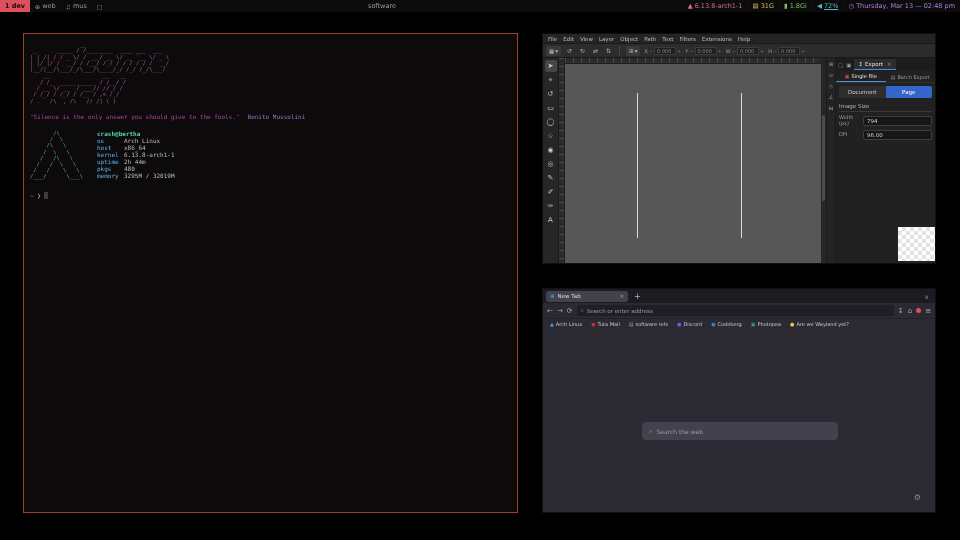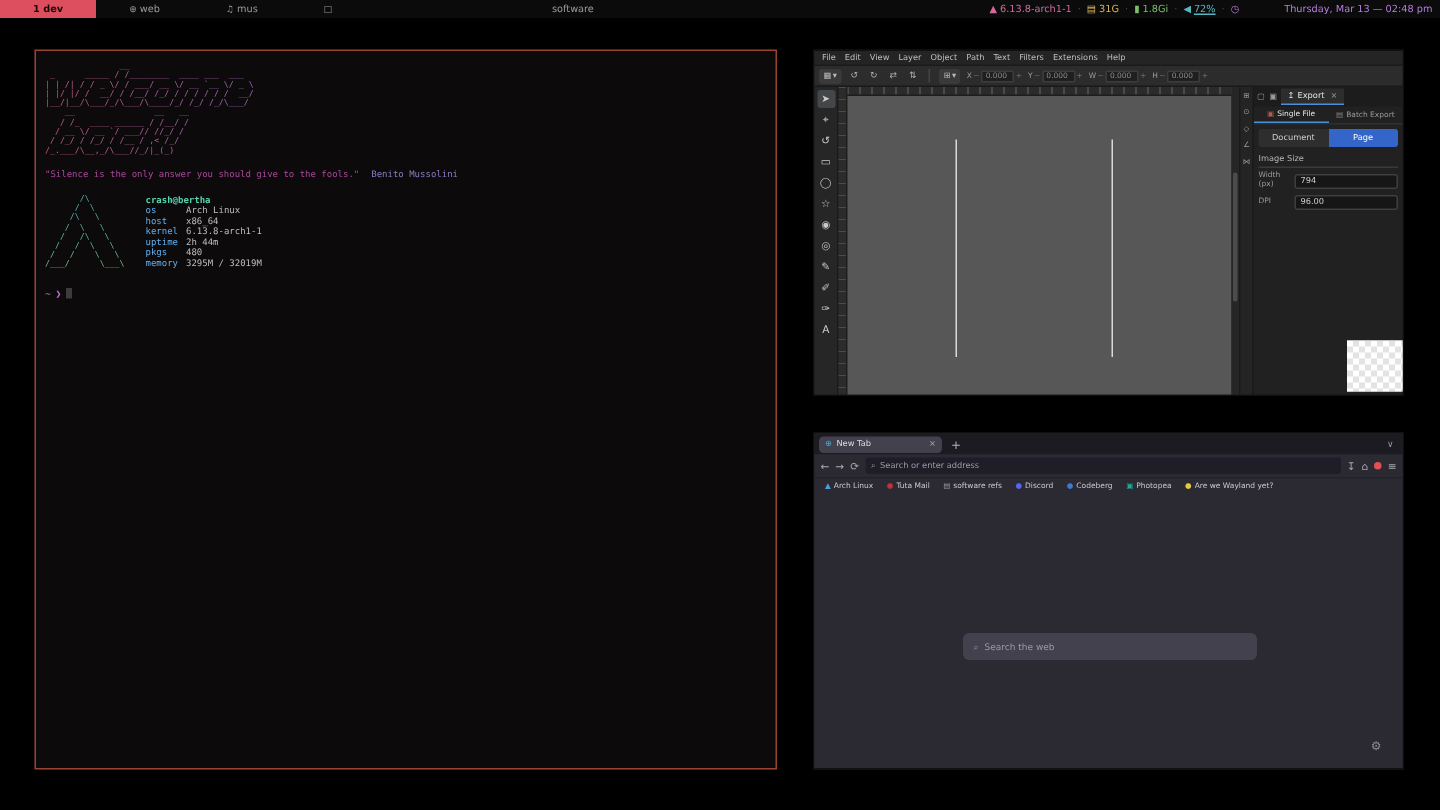--- a/index.html
+++ b/index.html
@@ -3,21 +3,21 @@
 <meta charset="utf-8">
 <style>
   * { margin:0; padding:0; box-sizing:border-box; }
   html,body { width:960px; height:540px; background:#000; overflow:hidden;
     font-family:"DejaVu Sans","Liberation Sans",sans-serif; }
   .mono { font-family:"DejaVu Sans Mono","DejaVu Sans",monospace; }
 
   
   #topbar { position:absolute; left:0; top:0; width:960px; height:12px;
     background:#0b0b0b; display:flex; align-items:center; font-size:6.5px; color:#9a9a9a; }
-  .ws { display:flex; align-items:center; gap:2px; padding:0 22px; height:12px; }
+  .ws { display:flex; align-items:center; gap:2px; padding:0 5px; height:12px; }
   .ws.active { background:#dd4f5e; color:#1a0a0a; font-weight:bold; }
   .ws .wicon { font-size:6px; }
   #bar-title { position:absolute; left:368px; top:0; height:12px; line-height:12px; color:#9c9c9c; }
   #bar-right { margin-left:auto; display:flex; align-items:center; gap:4px; padding-right:5px; }
   .mod { display:flex; align-items:center; gap:2px; }
   .sep { color:#4a4a4a; }
 
   
   #terminal { position:absolute; left:23px; top:33px; width:495px; height:480px;
     background:#0d0a0b; border:1px solid #9c432f; padding:7px 0 0 6px; }
@@ -158,21 +158,21 @@
       <span style="color: rgb(127, 191, 106);">1.8Gi</span>
     </div>
     <span class="sep">·</span>
     <div class="mod">
       <span style="color: rgb(86, 182, 194);">◀</span>
       <span style="color: rgb(86, 182, 194); text-decoration: underline;">72%</span>
     </div>
     <span class="sep">·</span>
     <div class="mod">
       <span style="color: rgb(181, 126, 220);">◷</span>
-      <span style="color: rgb(181, 126, 220); margin-left: 28px;">Thursday, Mar 13 — 02:48 pm</span>
+      <span style="color: rgb(181, 126, 220);">Thursday, Mar 13 — 02:48 pm</span>
     </div>
   </div>
 </div>
 
 <div id="terminal" class="mono">
   <pre id="banner" class="mono">               __                    
  _      _____ / /________  ____ ___  ___
 | | /| / / _ \/ / ___/ __ \/ __ `__ \/ _ \
 | |/ |/ /  __/ / /__/ /_/ / / / / / /  __/
 |__/|__/\___/_/\___/\____/_/ /_/ /_/\___/

